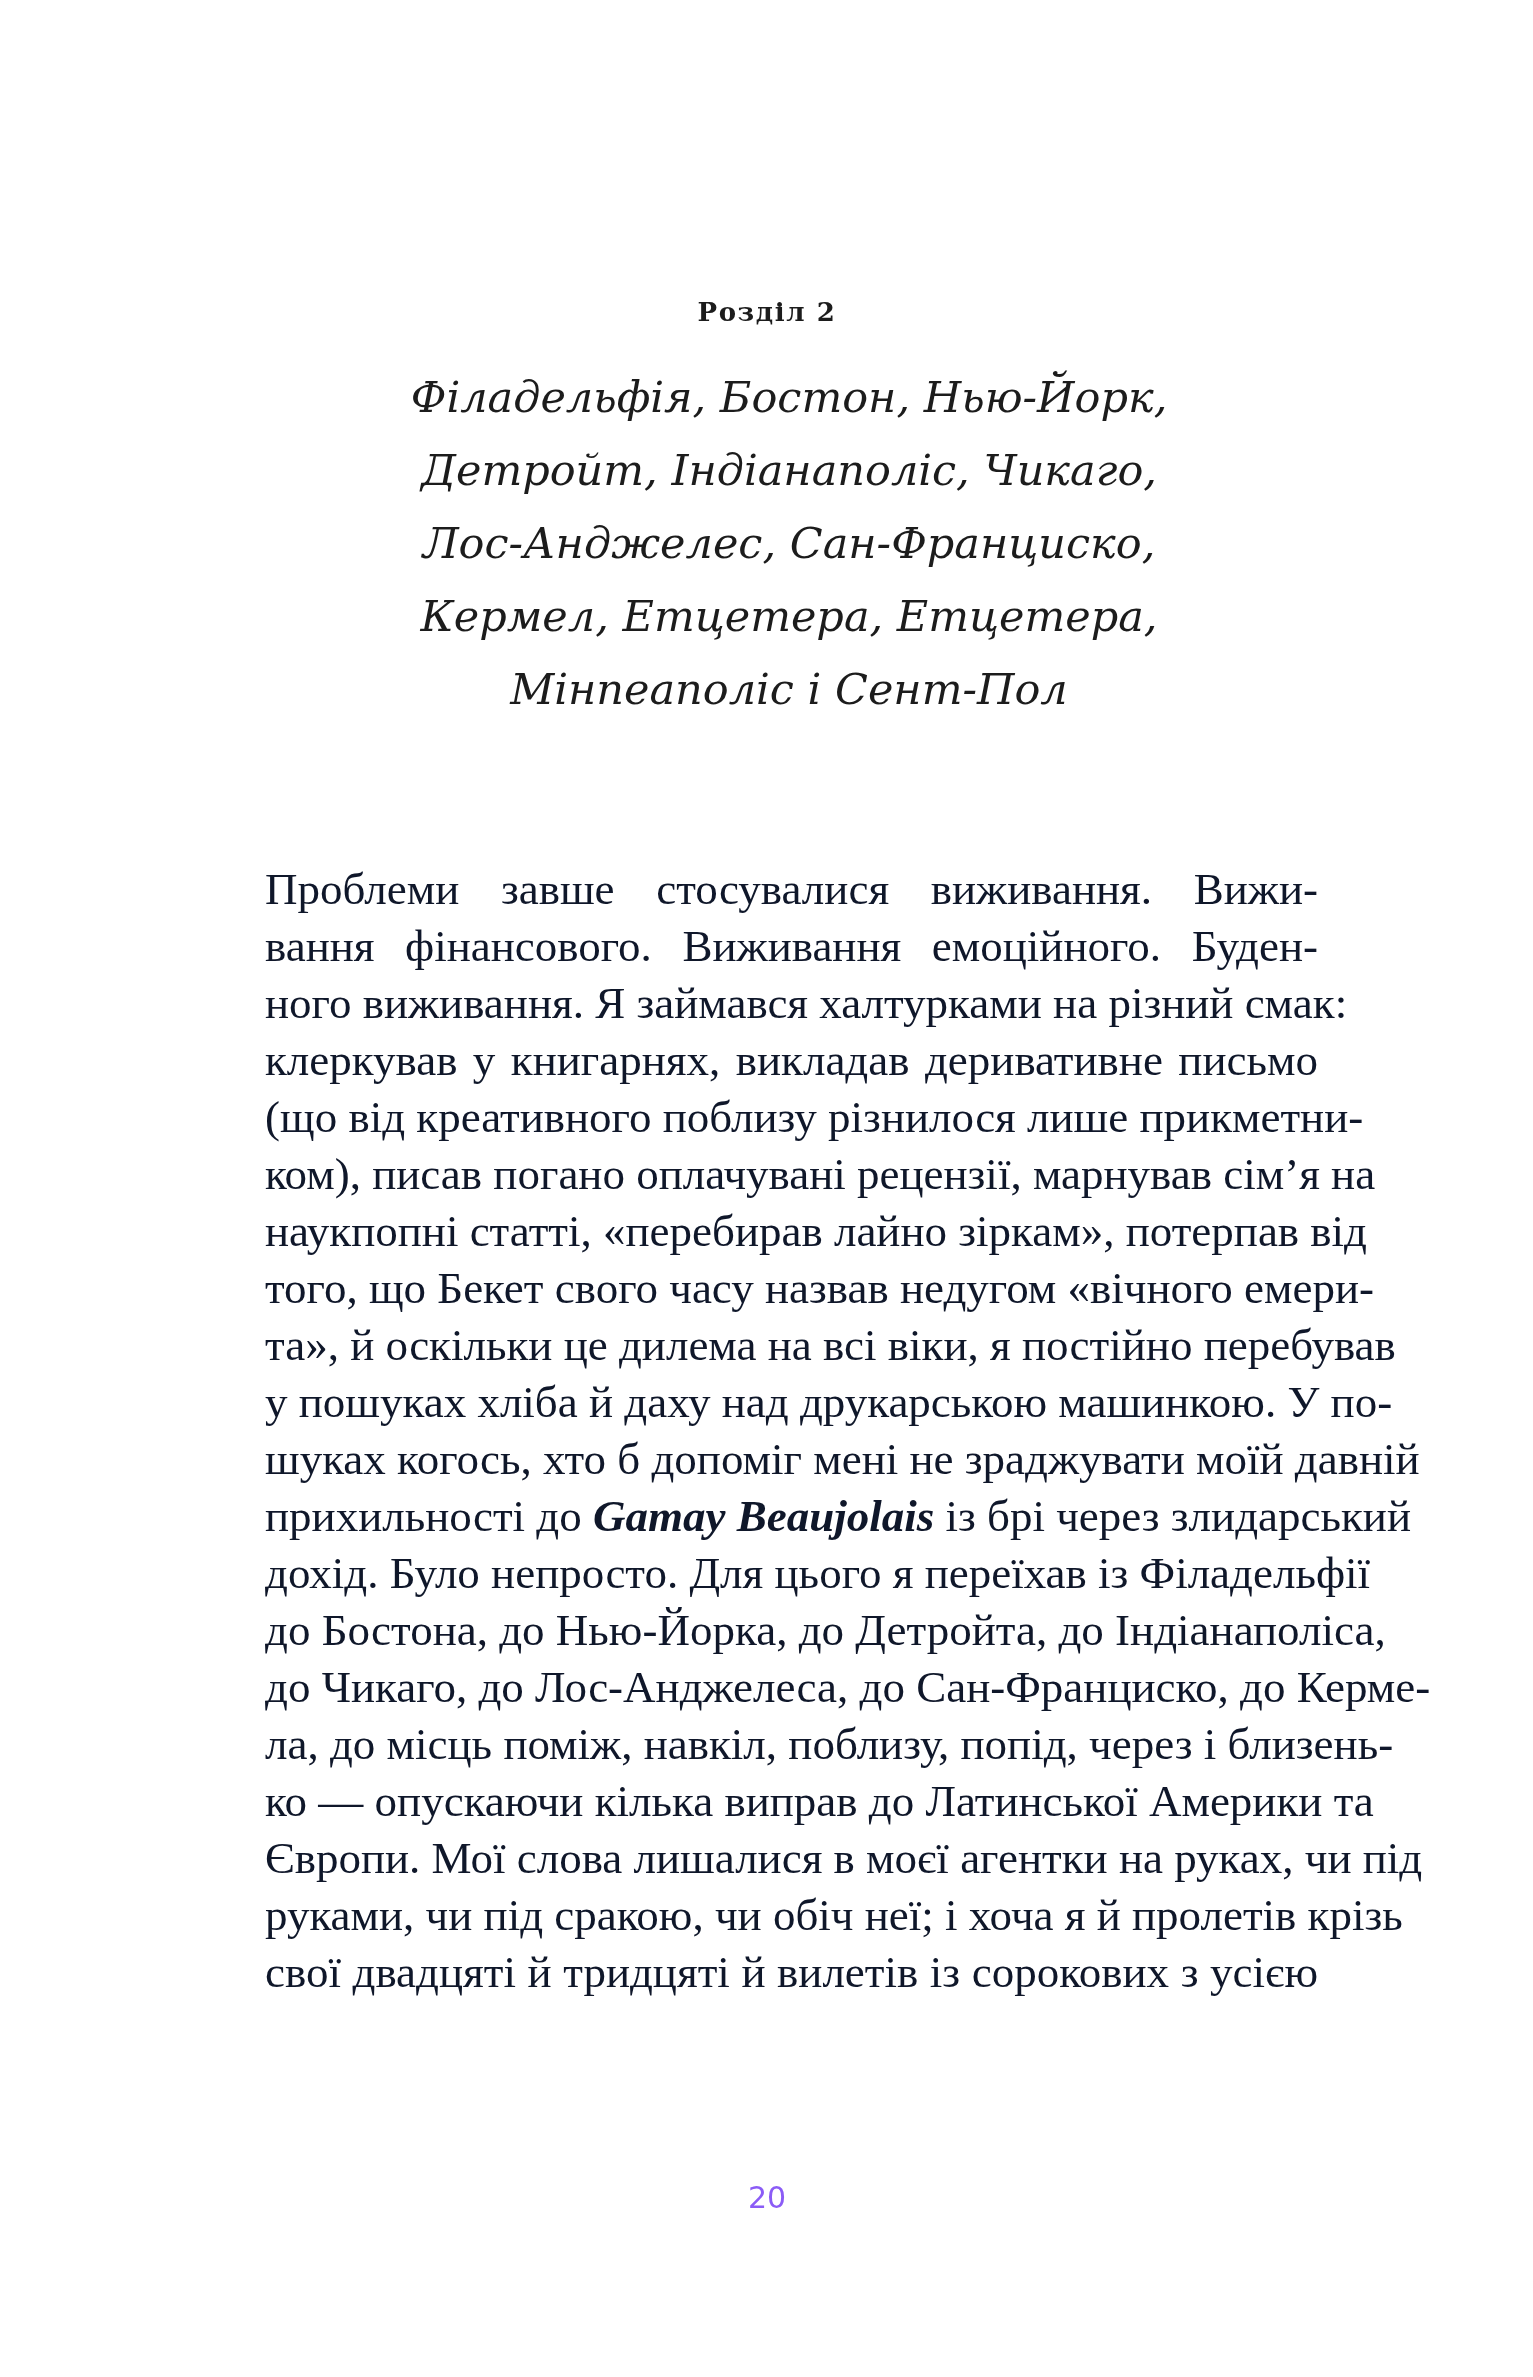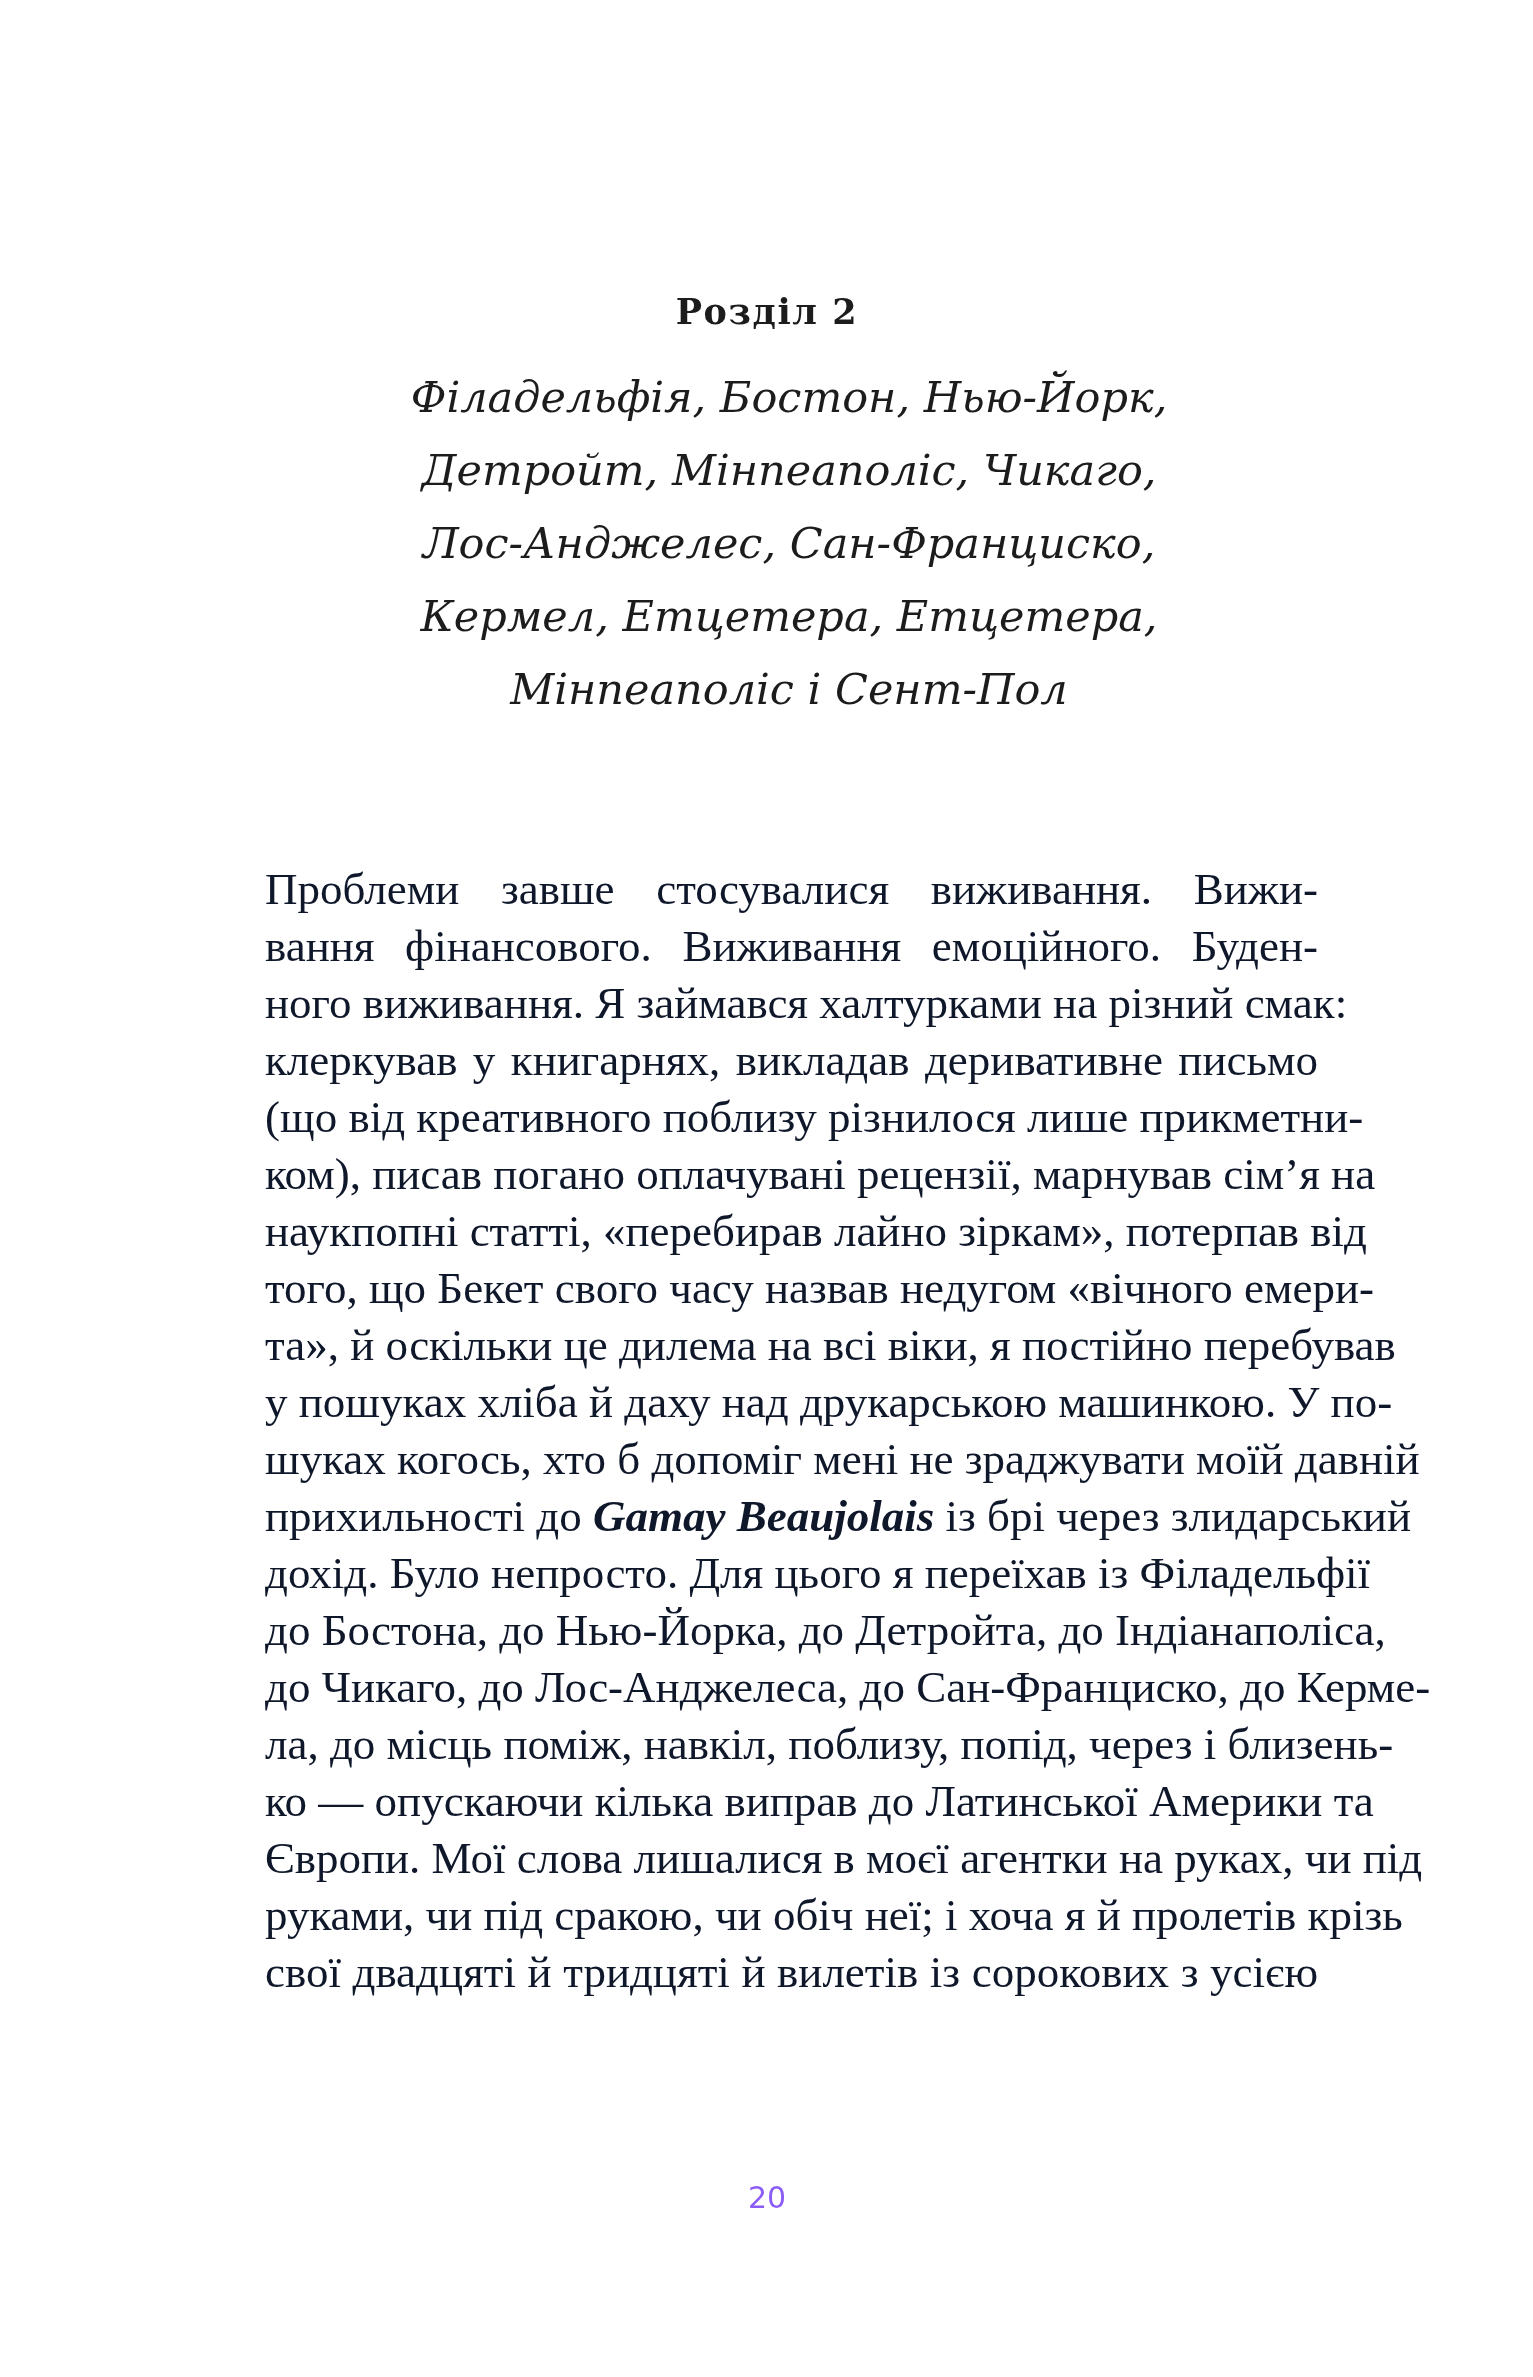--- a/index.html
+++ b/index.html
@@ -23,21 +23,21 @@
       background: #ffffff;
     }
     .chapter-number {
       position: absolute;
       left: 0;
       width: 1534px;
       top: 288px;
       text-align: center;
       font-family: "DejaVu Serif", serif;
       font-weight: bold;
-      font-size: 35px;
+      font-size: 26px;
       letter-spacing: 1.6px;
       line-height: 48px;
       color: #1c1c1c;
     }
     .chapter-subtitle {
       position: absolute;
       left: 0;
       width: 1534px;
       top: 361px;
       text-align: center;
@@ -90,21 +90,21 @@
   </style>
 </head>
 <body>
 
 <div class="page">
 
   <div class="chapter-number">Розділ 2</div>
 
   <div class="chapter-subtitle">
     <span class="sub-line">Філадельфія, Бостон, Нью-Йорк,</span>
-    <span class="sub-line">Детройт, Мінneaполіс, Чикаго,</span>
+    <span class="sub-line">Детройт, Індіанаполіс, Чикаго,</span>
     <span class="sub-line">Лос-Анджелес, Сан-Франциско,</span>
     <span class="sub-line">Кермел, Етцетера, Етцетера,</span>
     <span class="sub-line">Мінneaполіс і Сент-Пол</span>
   </div>
 
   <div class="body-text">
     <span class="line">Проблеми завше стосувалися виживання. Вижи-</span>
     <span class="line">вання фінансового. Виживання емоційного. Буден-</span>
     <span class="line">ного виживання. Я займався халтурками на різний смак:</span>
     <span class="line">клеркував у книгарнях, викладав деривативне письмо</span>

